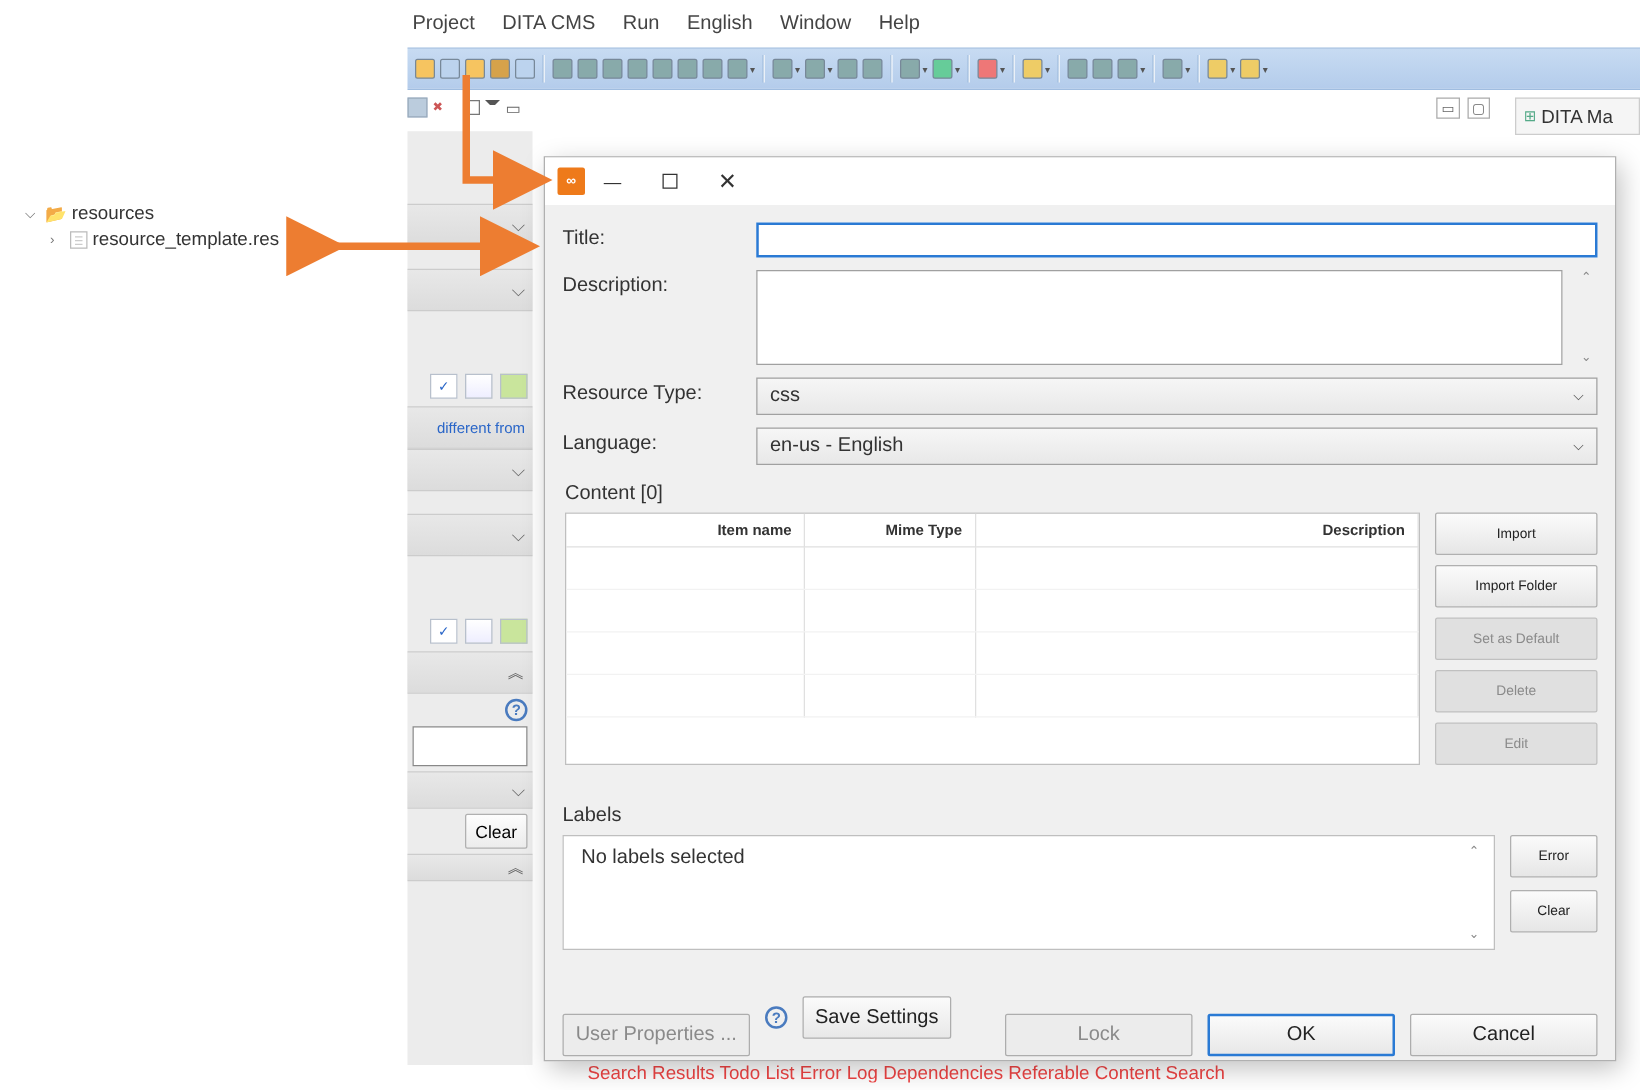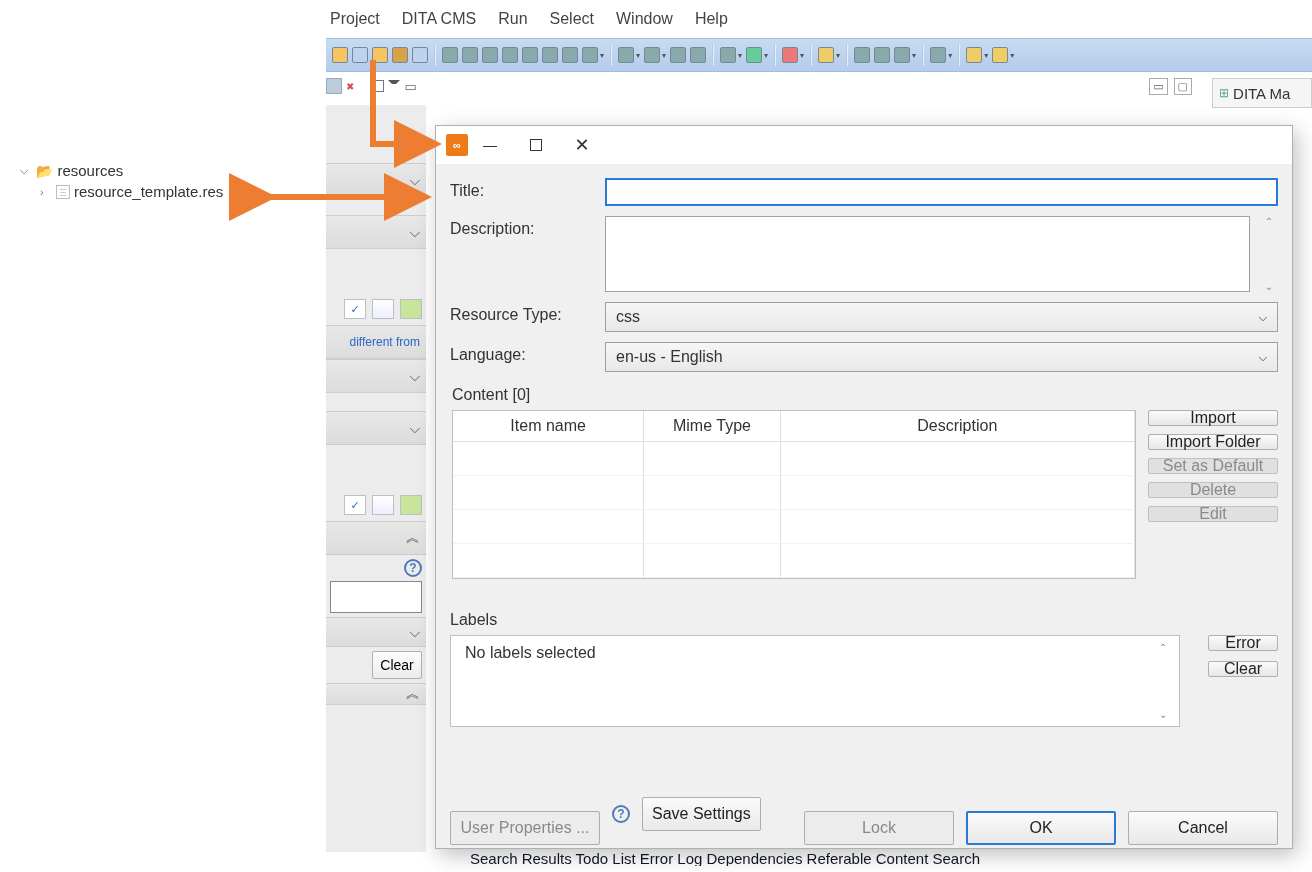--- a/index.html
+++ b/index.html
@@ -74,56 +74,56 @@
   .spin-ctr { width:18px; display:flex; flex-direction:column; justify-content:space-between; align-items:center; height:76px; }
   .spin-ctr span { font-size:10px; color:#888; }
   .form-select { flex:1; height:30px; border:1px solid #a0a0a0; background:linear-gradient(#f6f6f6,#e8e8e8); padding:2px 10px; font-size:16px; display:flex; align-items:center; justify-content:space-between; color:#333; }
   .sel-arrow { font-size:11px; color:#555; }
 
   .content-group { border:0; padding:4px 0 2px 2px; }
   .content-group-title { font-size:16px; color:#333; margin-bottom:6px; }
   .content-flex { display:flex; gap:12px; }
   .content-table { flex:1; border:1px solid #bfbfbf; background:#fff; }
   .content-table table { width:100%; border-collapse:collapse; }
-  .content-table th { text-align:center; font-weight:400; font-size:16px; padding:6px 10px; border-right:1px solid #e0e0e0; border-bottom:1px solid #e0e0e0; }
+  .content-table th { text-align:right; font-weight:700; font-size:12px; padding:6px 10px; border-right:1px solid #e0e0e0; border-bottom:1px solid #e0e0e0; }
   .content-table td { height:34px; border-right:1px solid #e0e0e0; border-bottom:1px solid #f2f2f2; }
   .btn-col { width:130px; display:flex; flex-direction:column; gap:8px; }
-  .btn { height:16px; border:1px solid #b0b0b0; background:linear-gradient(#fbfbfb,#e6e6e6); border-radius:2px; font-size:16px; color:#222; display:flex; align-items:center; justify-content:center; cursor:default; }
+  .btn { height:34px; border:1px solid #b0b0b0; background:linear-gradient(#fbfbfb,#e6e6e6); border-radius:2px; font-size:11px; color:#222; display:flex; align-items:center; justify-content:center; cursor:default; }
   .btn.dis { background:#e0e0e0; color:#8a8a8a; border-color:#c0c0c0; }
 
   .labels-group { }
-  .labels-flex { display:flex; gap:28px; }
+  .labels-flex { display:flex; gap:12px; }
   .labels-box { flex:1; border:1px solid #bfbfbf; background:#fff; padding:8px 14px; height:92px; color:#333; font-size:16px; position:relative; }
   .labels-spin { position:absolute; right:4px; top:6px; bottom:6px; width:16px; display:flex; flex-direction:column; justify-content:space-between; }
   .labels-spin span { font-size:10px; color:#888; }
   .labels-btns { width:70px; display:flex; flex-direction:column; gap:10px; }
 
   .dlg-footer { height:54px; border-top:0; display:flex; align-items:center; padding:0 14px 14px 14px; gap:12px; }
   .dlg-footer .spacer { flex:1; }
   .foot-btn { height:34px; padding:0 9px; border:1px solid #adadad; background:linear-gradient(#fbfbfb,#e8e8e8); border-radius:2px; font-size:16px; color:#222; display:flex; align-items:center; justify-content:center; }
   .foot-btn.wide { width:150px; padding:0;margin-top:28px; }
   .foot-btn.primary { border:2px solid #2a7ad4; }
   .foot-btn.dis { color:#8a8a8a; background:#ececec; }
 
   
   svg.annot { position:absolute; left:0; top:0; width:1312px; height:872px; pointer-events:none; }
   .arr { stroke:#ed7d31; stroke-width:6; fill:none; }
   .arrh { fill:#ed7d31; }
 
   
-  .bottom-stub { position:absolute; left:470px; top:850px; right:20px; height:16px; color:#0f172a; font-size:15px; overflow:hidden; white-space:nowrap; }
+  .bottom-stub { position:absolute; left:470px; top:850px; right:20px; height:16px; color:#ef4444; font-size:15px; overflow:hidden; white-space:nowrap; }
 </style>
 </head>
 <body>
 
 <div class="menubar">
   <span>Project</span>
   <span>DITA CMS</span>
   <span>Run</span>
-  <span>Select</span>
+  <span>English</span>
   <span>Window</span>
   <span>Help</span>
 </div>
 
 <div class="toolbar-strip">
   <span class="tb-ico" style="background:#f6c460"></span>
   <span class="tb-ico" style="background:#bcd3ee"></span>
   <span class="tb-ico" style="background:#f6c460"></span>
   <span class="tb-ico" style="background:#d6a24a"></span>
   <span class="tb-ico" style="background:#bcd3ee"></span>

